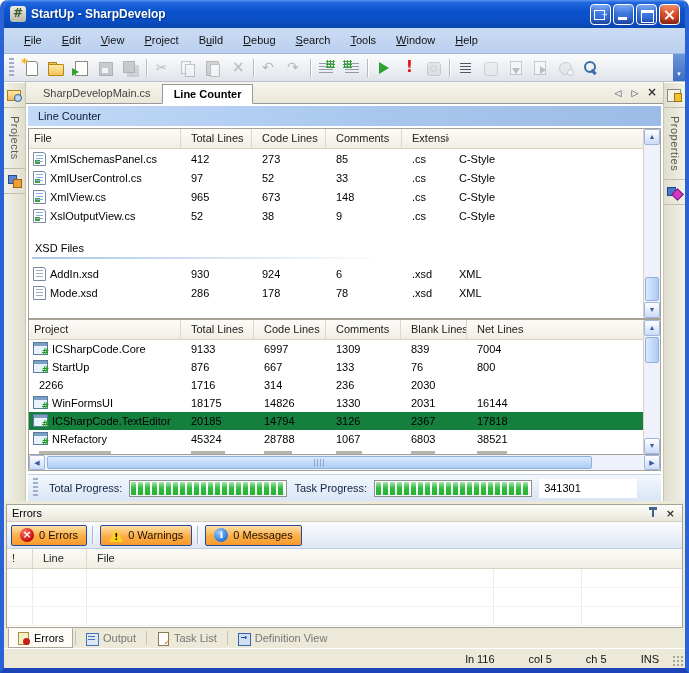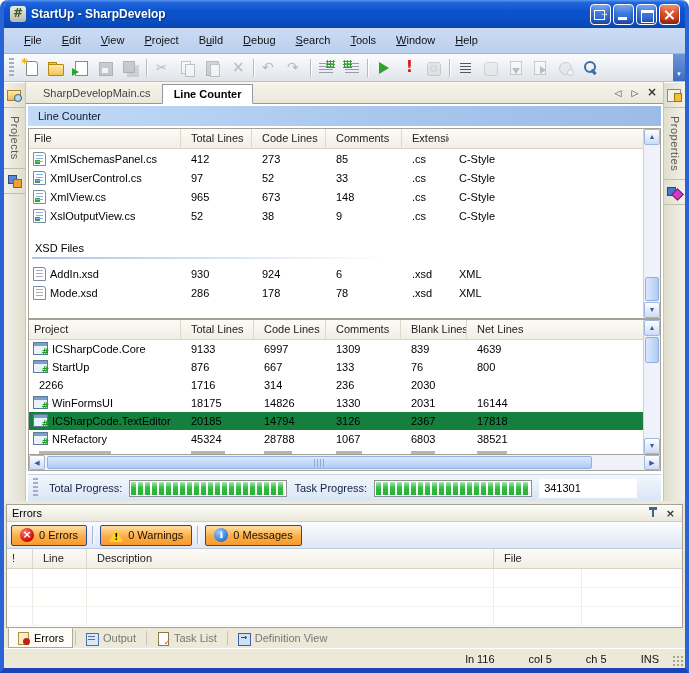--- a/index.html
+++ b/index.html
@@ -436,21 +436,21 @@
               </div>
               <div class="grow cols2">
                 <div class="cell first">
                   <span class="pi"></span>
                   <span>ICSharpCode.Core</span>
                 </div>
                 <div class="cell">9133</div>
                 <div class="cell">6997</div>
                 <div class="cell">1309</div>
                 <div class="cell">839</div>
-                <div class="cell">4639</div>
+                <div class="cell">7004</div>
               </div>
               <div class="grow cols2">
                 <div class="cell first">
                   <span class="pi"></span>
                   <span>StartUp</span>
                 </div>
                 <div class="cell">876</div>
                 <div class="cell">667</div>
                 <div class="cell">133</div>
                 <div class="cell">76</div>
@@ -583,21 +583,20 @@
         <div class="evsep"></div>
         <div class="ebtn">
           <span class="eic messages-count-icon"></span>
           <span>0 Messages</span>
         </div>
       </div>
     <div class="ep-grid">
         <div class="ghead ecols">
           <div class="hcell">!</div>
           <div class="hcell">Line</div>
-          <div class="hcell">Description</div>
           <div class="hcell">File</div>
         </div>
         <div class="erow ecols">
           <div class="ecell"></div>
           <div class="ecell"></div>
           <div class="ecell"></div>
           <div class="ecell"></div>
           <div class="ecell"></div>
         </div>
         <div class="erow ecols">

